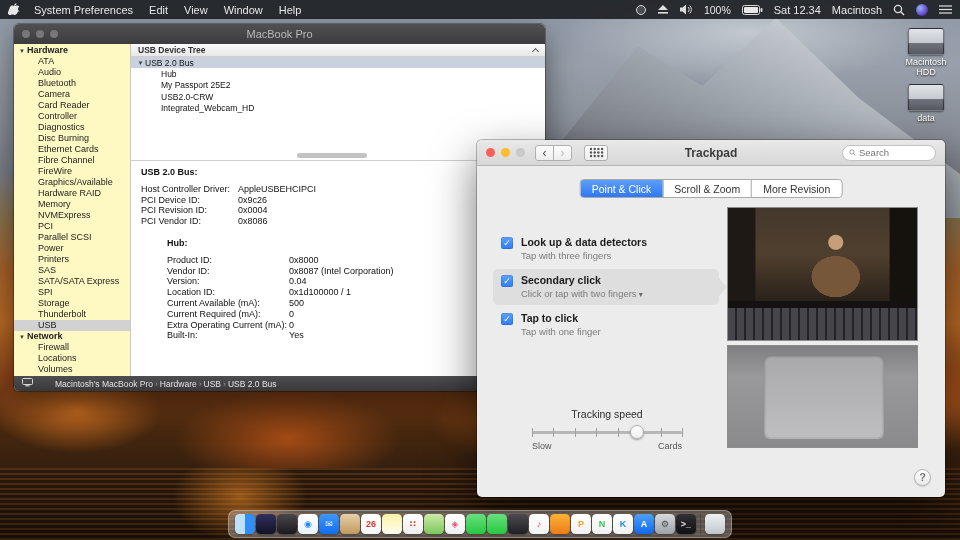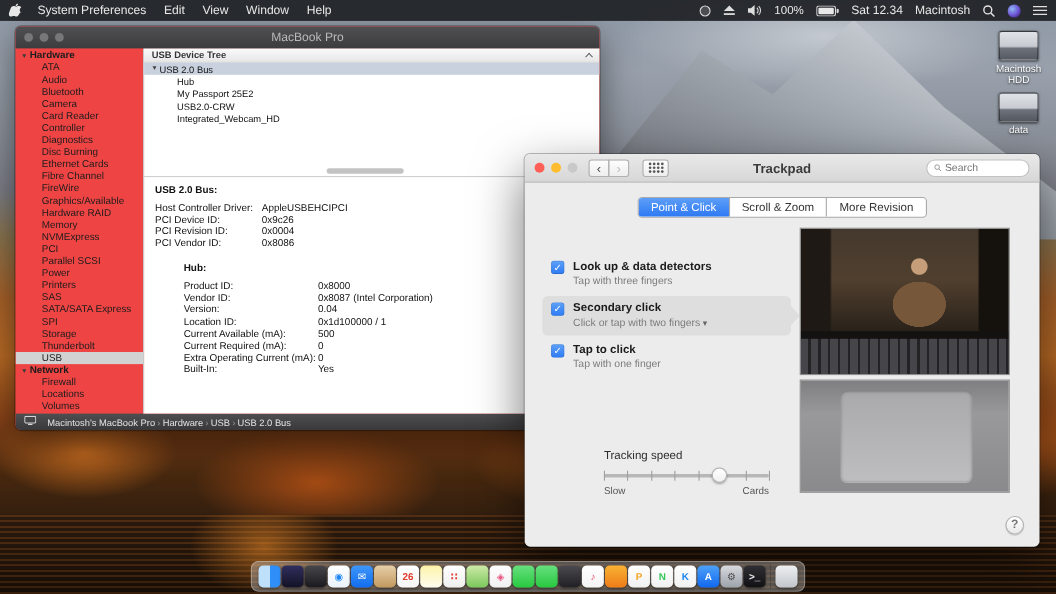--- a/index.html
+++ b/index.html
@@ -39,21 +39,21 @@
   .menu-title { cursor:default; }
   .menu-title.bold { font-weight:normal; }
   .mb-right { margin-left:auto; display:flex; gap:11px; align-items:center; }
   .mb-right svg { display:block; }
   .siri-dot { width:12px; height:12px; border-radius:50%;
     background:radial-gradient(circle at 35% 35%, #8fb7f5, #6b4fd0 55%, #20163f); }
   .ring-dot { width:10px; height:10px; border-radius:50%; background:#4a4d52; border:1.5px solid #d6d6d6; }
 
   
   .win-sys { position:absolute; left:14px; top:24px; width:531px; height:367px; z-index:10;
-    border-radius:5px; overflow:hidden; background:#ef4444;
+    border-radius:5px; overflow:hidden; background:#fef9c3;
     box-shadow:0 12px 32px rgba(0,0,0,.5), 0 0 0 1px rgba(0,0,0,.3); }
   .sys-titlebar { height:20px; background:linear-gradient(#505052,#3c3c3e); position:relative;
     color:#b9b9bb; font-size:11px; text-align:center; line-height:20px; }
   .lights { position:absolute; left:8px; top:6px; display:flex; gap:6px; }
   .light { width:8px; height:8px; border-radius:50%; }
   .light.gray { background:#77777a; }
   .light.red { background:#ff5f57; } .light.yellow { background:#febc2e; } .light.dim { background:#c9c9c9; }
   .sys-body { display:flex; height:332px; }
   .sys-side { width:117px; border-right:1px solid #c8c8c8; font-size:9px; color:#1c1c1c; padding-top:1px; overflow:hidden; }
   .side-header { font-weight:bold; padding-left:5px; height:11px; line-height:11px; }
@@ -70,21 +70,21 @@
   .tree-row.ind0 { padding-left:5px; } .tree-row.ind1 { padding-left:30px; }
   .tree-row.sel { background:#c8d1dd; } .tree-row.shade { background:#e2eaf5; }
   .hthumb { position:absolute; bottom:2px; left:40%; width:70px; height:5px; border-radius:3px; background:#c3c3c3; }
   .details { flex:1; padding:6px 10px; font-size:9px; line-height:10.8px; color:#111; overflow:hidden; }
   .det-title { font-weight:bold; margin-bottom:6px; }
   .det-row { display:flex; white-space:nowrap; }
   .det-key { width:97px; flex-shrink:0; }
   .hub { margin-left:26px; margin-top:11px; }
   .hub .det-key { width:122px; }
   .sys-status { height:15px; background:linear-gradient(#4e4e50,#39393b); color:#e2e2e2; font-size:8.5px;
-    display:flex; align-items:center; gap:10px; padding:0 8px; }
+    display:flex; align-items:center; gap:22px; padding:0 8px; }
   .crumb-sep { color:#9a9a9c; margin:0 2px; }
 
   
   .win-tp { position:absolute; left:477px; top:140px; width:468px; height:357px; z-index:20;
     border-radius:5px; overflow:hidden; background:#ececec;
     box-shadow:0 18px 45px rgba(0,0,0,.55), 0 0 0 1px rgba(0,0,0,.25); }
   .tp-titlebar { height:26px; background:linear-gradient(#e9e9e9,#d7d7d7); border-bottom:1px solid #b4b4b4;
     position:relative; display:flex; align-items:center; padding:0 9px; }
   .tp-titlebar .lights { position:static; margin-right:10px; }
   .tp-titlebar .light { width:9px; height:9px; }
@@ -121,21 +121,21 @@
       linear-gradient(#141210,#141210) 0 76% / 100% 10px no-repeat,
       radial-gradient(circle at 57% 26%, #c79e7a 0 7px, rgba(0,0,0,0) 8px),
       radial-gradient(ellipse 40px 34px at 57% 52%, #77573a 0 60%, rgba(0,0,0,0) 61%),
       linear-gradient(90deg,#1e1915 0 14%, rgba(0,0,0,0) 15% 85%, #15110d 86%),
       linear-gradient(180deg,#44392d 0%,#503f2e 35%,#2a221a 70%,#0f0d0b 100%); }
   .tp-photo { position:absolute; left:250px; top:205px; width:191px; height:103px; border:1px solid #8c8c8c;
     background:linear-gradient(180deg,#7f7f81 0%,#99999b 30%,#8a8a8c 100%); }
   .tp-photo::before { content:""; position:absolute; left:36px; top:9px; width:120px; height:83px; border-radius:6px;
     background:linear-gradient(180deg,#a9a9ab,#bebec0);
     box-shadow:inset 0 1px 3px rgba(0,0,0,.35), 0 1px 0 rgba(255,255,255,.35); }
-  .tracking { position:absolute; left:72px; top:268px; width:150px; }
+  .tracking { position:absolute; left:55px; top:268px; width:150px; text-align:center; }
   .trk-label { font-size:10.5px; color:#2e2e2e; }
   .slider { position:relative; height:16px; margin-top:4px; }
   .track { position:absolute; left:0; right:0; top:7px; height:3px; background:#b7b7b7; border-radius:2px; }
   .tick { position:absolute; top:4px; width:1px; height:9px; background:#9f9f9f; }
   .thumb { position:absolute; left:70%; top:1px; width:14px; height:14px; margin-left:-7px; border-radius:50%;
     background:linear-gradient(#ffffff,#f0f0f0); border:1px solid #b0b0b0; box-shadow:0 1px 2px rgba(0,0,0,.35); cursor:default; }
   .sf { display:flex; justify-content:space-between; font-size:9px; color:#555; margin-top:1px; }
   .helpbtn { position:absolute; right:14px; bottom:11px; width:17px; height:17px; border-radius:50%;
     background:linear-gradient(#fff,#e9e9e9); border:1px solid #b2b2b2; color:#777; font-size:11px; font-weight:bold;
     text-align:center; line-height:15px; box-shadow:0 1px 1px rgba(0,0,0,.15); cursor:default; }

